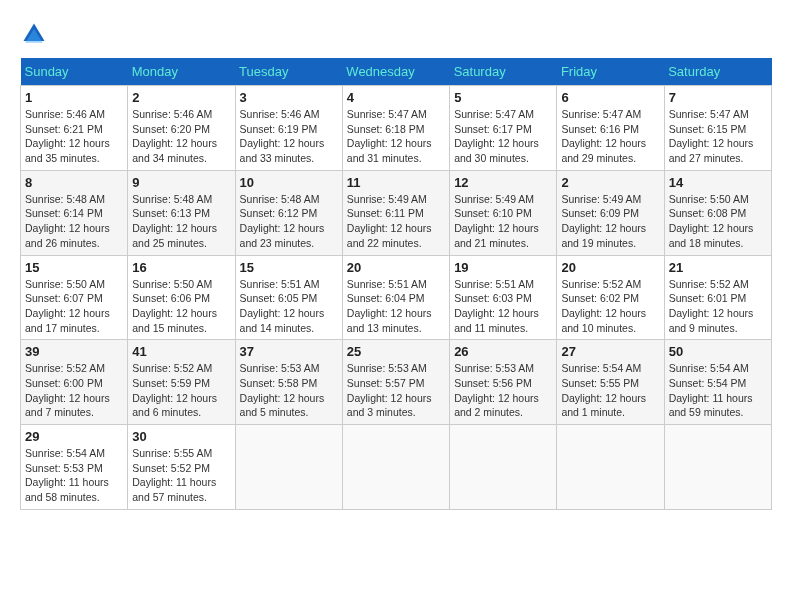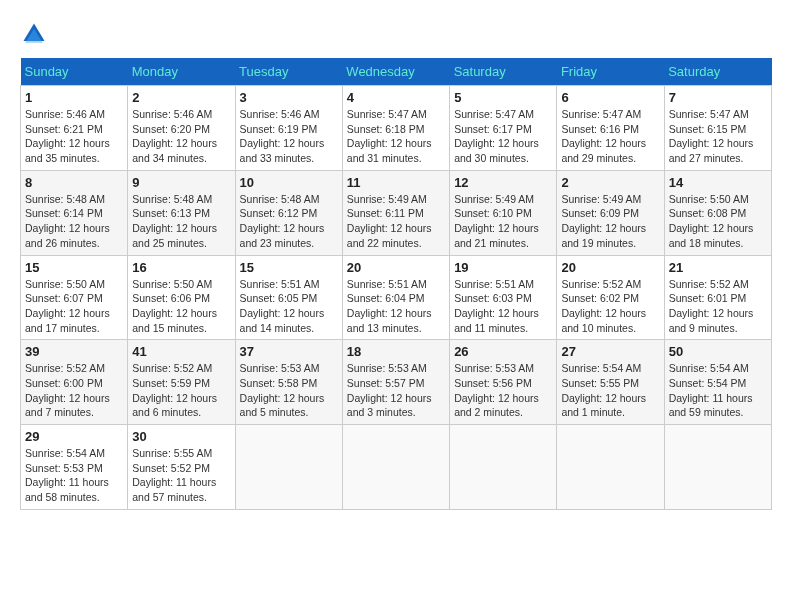--- a/index.html
+++ b/index.html
@@ -216,21 +216,21 @@
         </td>
         <td>
           <div class="day-num">41</div>
           <div class="day-info">Sunrise: 5:52 AM<br>Sunset: 5:59 PM<br>Daylight: 12 hours and 6 minutes.</div>
         </td>
         <td>
           <div class="day-num">37</div>
           <div class="day-info">Sunrise: 5:53 AM<br>Sunset: 5:58 PM<br>Daylight: 12 hours and 5 minutes.</div>
         </td>
         <td>
-          <div class="day-num">18</div>
+          <div class="day-num">25</div>
           <div class="day-info">Sunrise: 5:53 AM<br>Sunset: 5:57 PM<br>Daylight: 12 hours and 3 minutes.</div>
         </td>
         <td>
           <div class="day-num">26</div>
           <div class="day-info">Sunrise: 5:53 AM<br>Sunset: 5:56 PM<br>Daylight: 12 hours and 2 minutes.</div>
         </td>
         <td>
           <div class="day-num">27</div>
           <div class="day-info">Sunrise: 5:54 AM<br>Sunset: 5:55 PM<br>Daylight: 12 hours and 1 minute.</div>
         </td>

